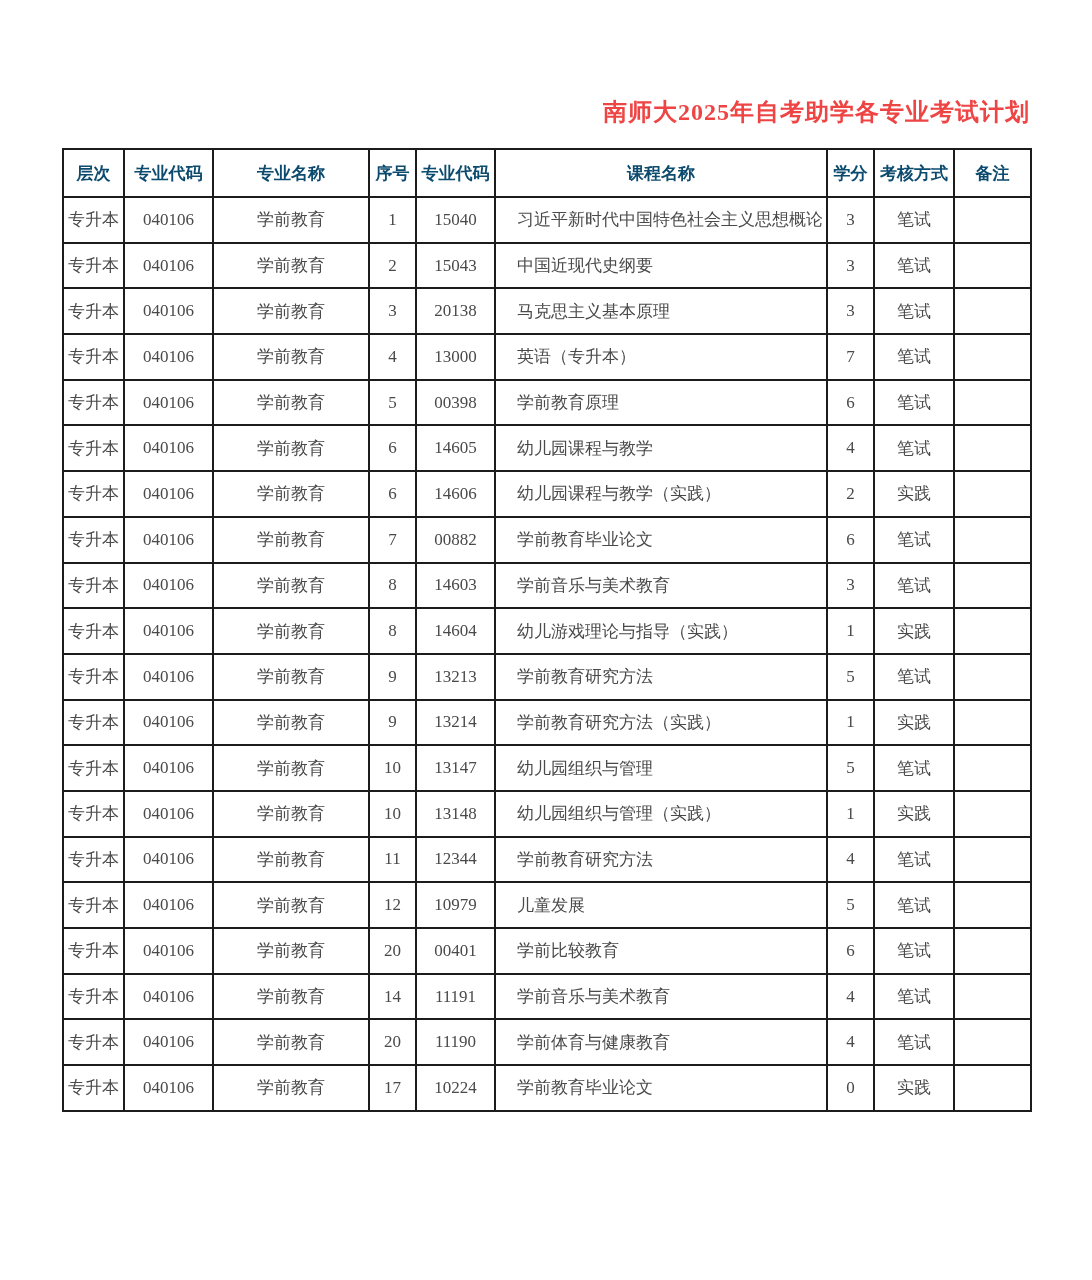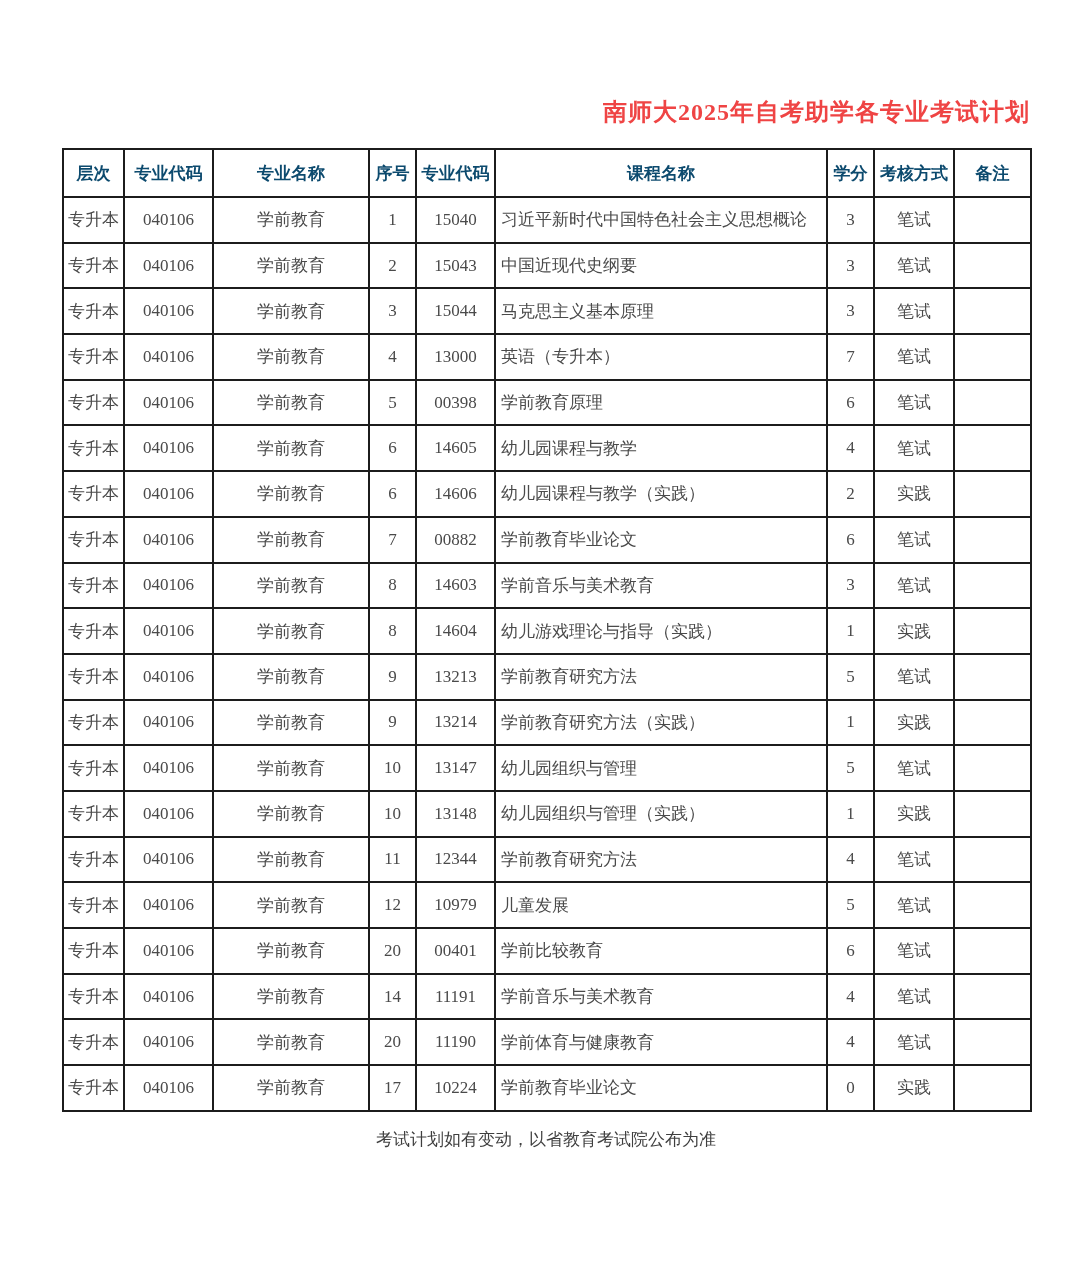--- a/index.html
+++ b/index.html
@@ -46,21 +46,21 @@
     margin-left: 16px;
   }
   table.plan-table td {
     font-size: 17px;
     font-weight: normal;
     color: #4a4a4a;
     height: 43.7px;
   }
   table.plan-table td.left {
     text-align: left;
-    padding-left: 5px;
+    padding-left: 21px;
   }
   .footer {
     font-size: 17px;
     color: #3f3f3f;
     text-align: center;
     margin: 16px 0 0 0;
   }
 </style>
 </head>
 <body>
@@ -114,21 +114,21 @@
           <td class="left">中国近现代史纲要</td>
           <td>3</td>
           <td>笔试</td>
           <td></td>
         </tr>
         <tr>
           <td>专升本</td>
           <td>040106</td>
           <td>学前教育</td>
           <td>3</td>
-          <td>15044</td>
+          <td>20138</td>
           <td class="left">马克思主义基本原理</td>
           <td>3</td>
           <td>笔试</td>
           <td></td>
         </tr>
         <tr>
           <td>专升本</td>
           <td>040106</td>
           <td>学前教育</td>
           <td>4</td>
@@ -310,14 +310,13 @@
           <td>17</td>
           <td>10224</td>
           <td class="left">学前教育毕业论文</td>
           <td>0</td>
           <td>实践</td>
           <td></td>
         </tr>
       </tbody>
   </table>
 
-  <p class="footer">考试计划如有变动，以省教育考试院公布为准</p>
 </div>
 
 </body></html>

